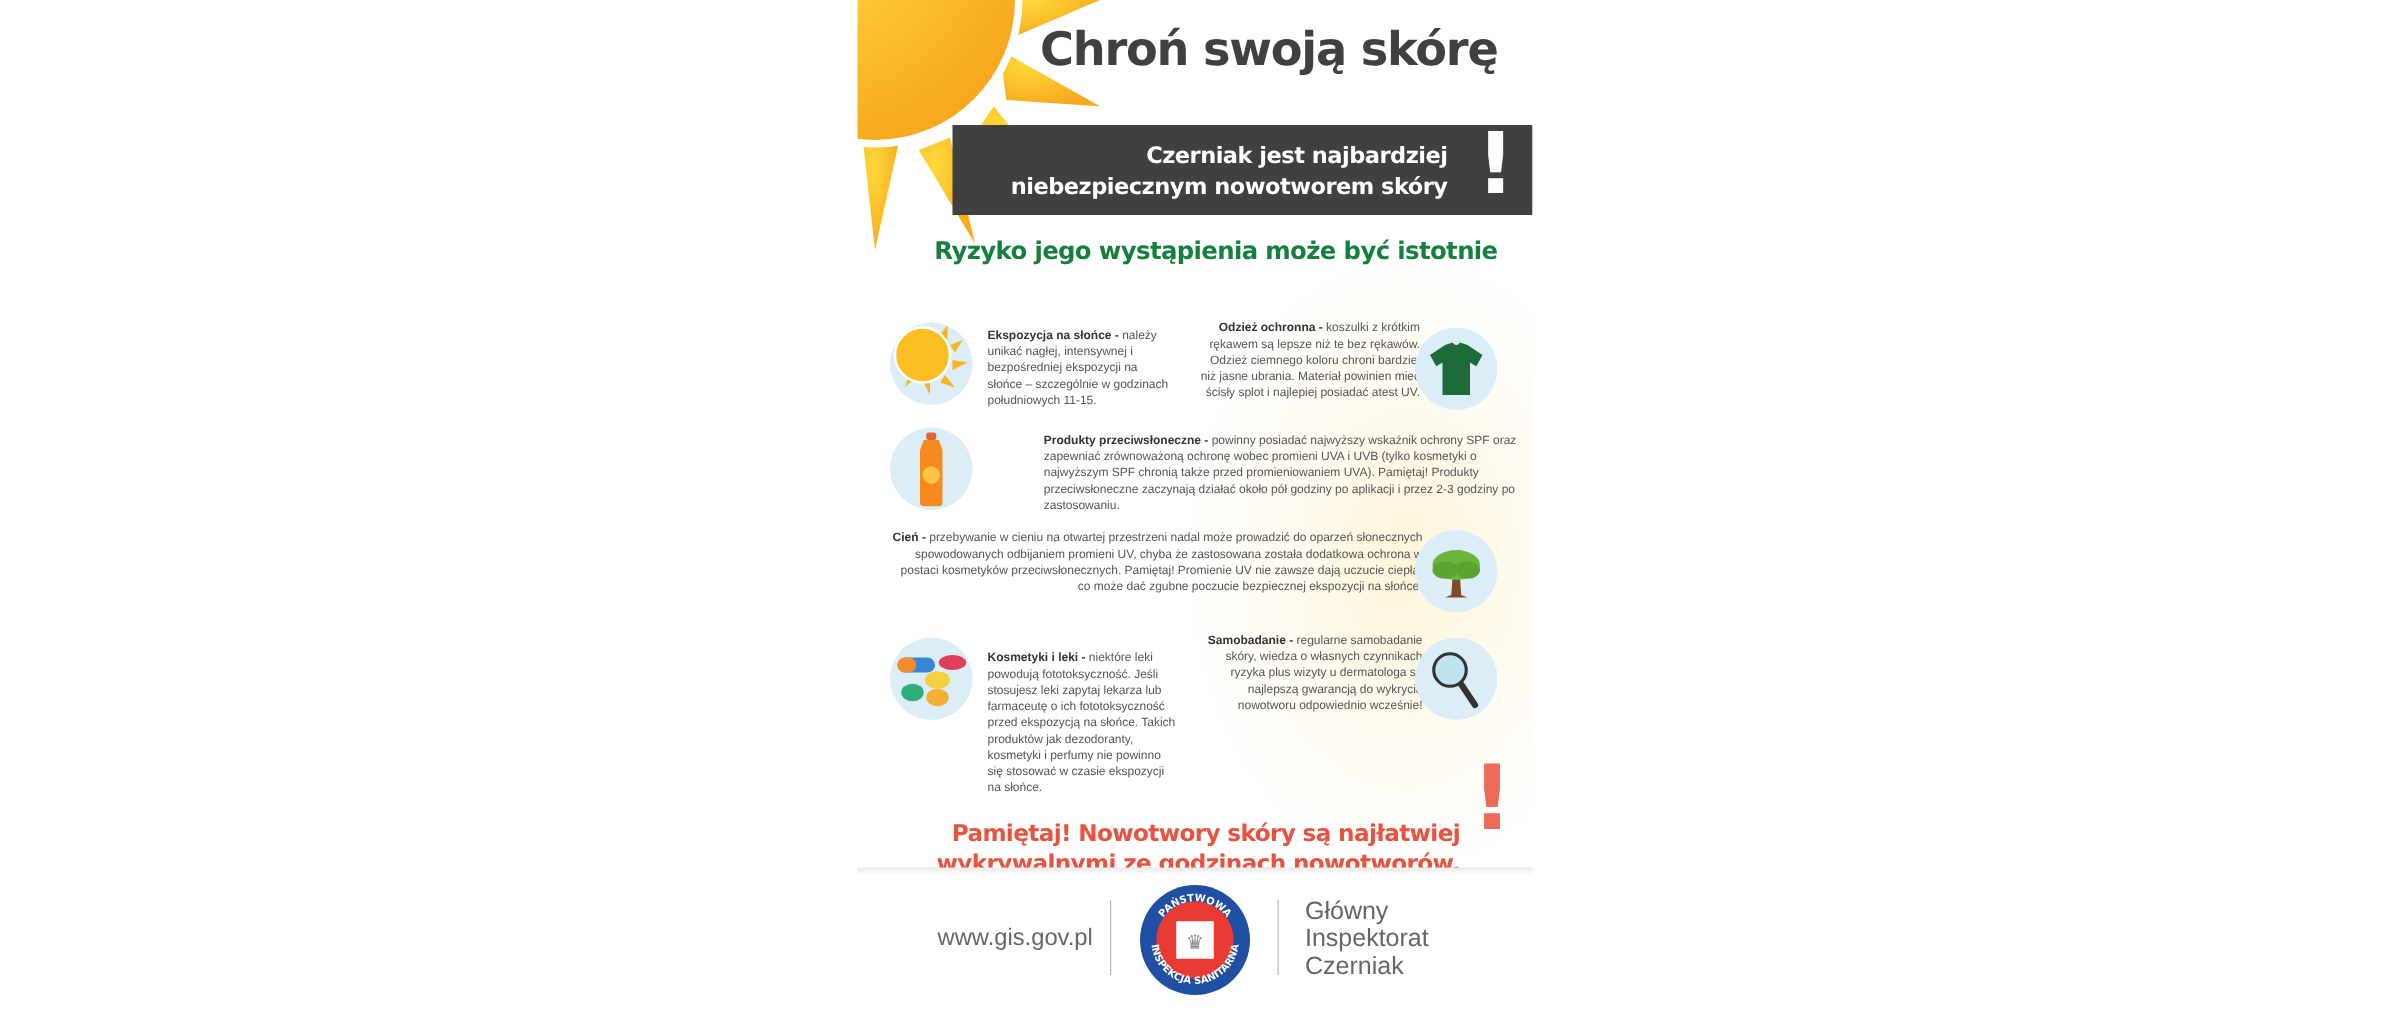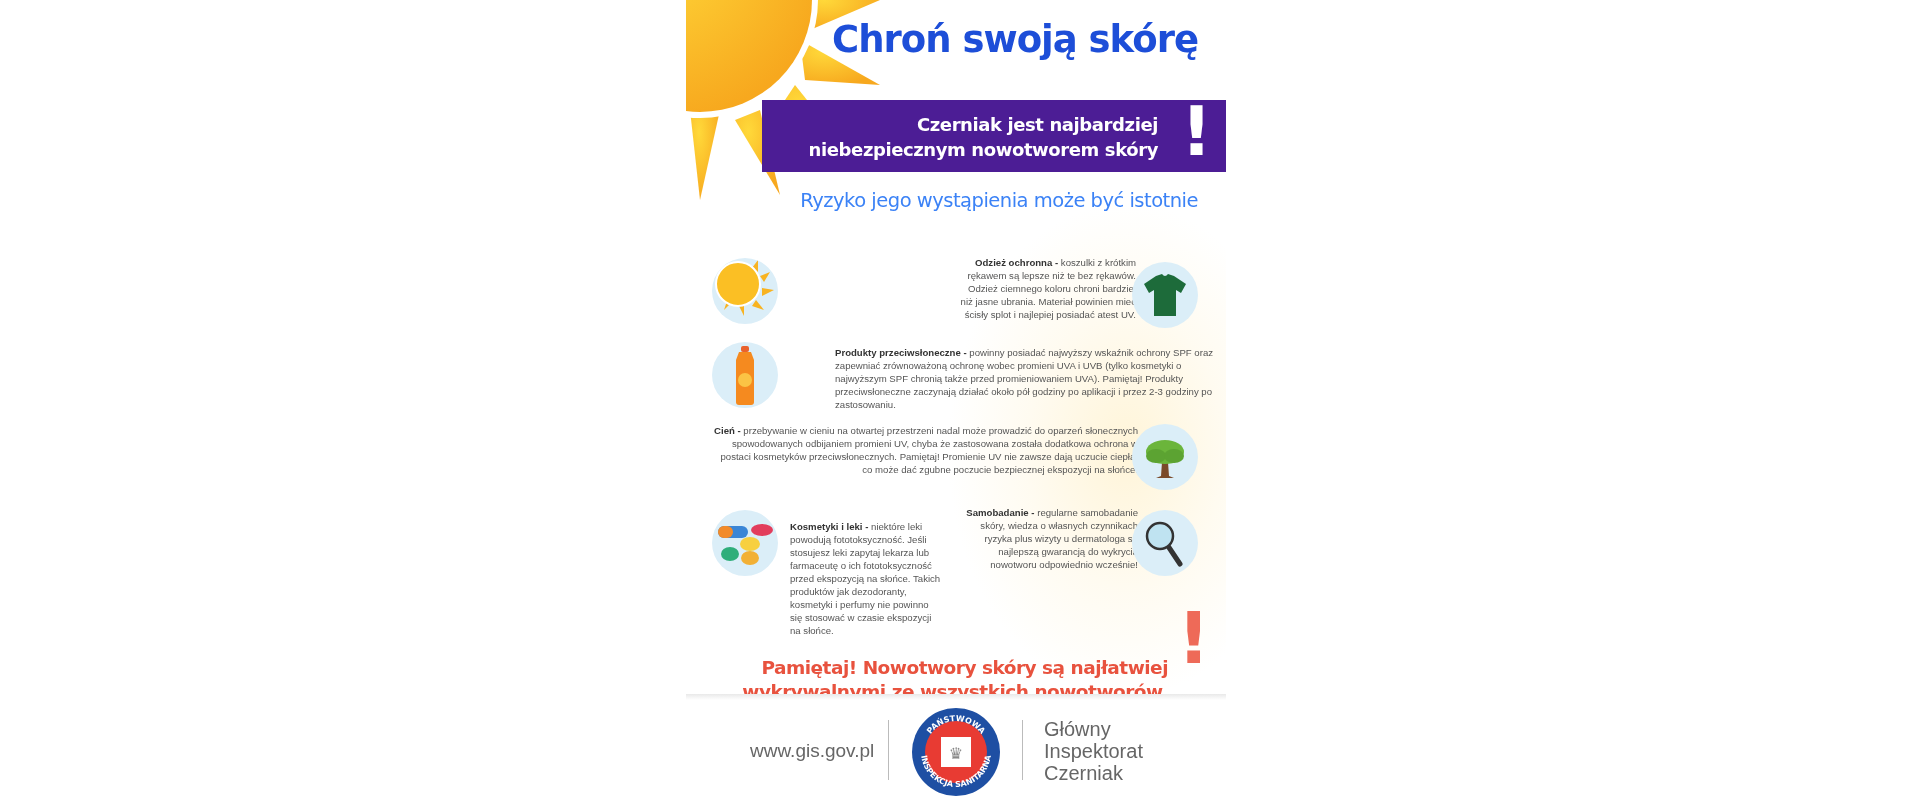--- a/index.html
+++ b/index.html
@@ -1,26 +1,26 @@
 <!DOCTYPE html>
 <html><head>
 <meta charset="utf-8">
 <style>
   html,body{margin:0;padding:0;background:#fff;}
   body{width:1920px;height:810px;position:relative;overflow:hidden;font-family:"Liberation Sans",sans-serif;}
   .poster{position:absolute;left:686px;top:0;width:540px;height:700px;background:#fff;overflow:hidden;}
   .bgglow{position:absolute;left:260px;top:200px;width:300px;height:500px;
     background:radial-gradient(ellipse at 60% 50%, rgba(255,232,170,0.45) 0%, rgba(255,240,200,0.25) 40%, rgba(255,255,255,0) 70%);}
   .sun{position:absolute;left:-6px;top:-30px;}
-  .title{position:absolute;right:28px;top:18px;font-family:"DejaVu Sans",sans-serif;font-weight:bold;font-size:37px;color:#1d4ed8;letter-spacing:-1px;text-align:center;}
-  .banner{position:absolute;left:76px;top:100px;width:464px;height:72px;background:#4c1d95;}
+  .title{position:absolute;right:28px;top:18px;font-family:"DejaVu Sans",sans-serif;font-weight:bold;font-size:37px;color:#404040;letter-spacing:-1px;text-align:center;}
+  .banner{position:absolute;left:76px;top:100px;width:464px;height:72px;background:#404040;}
   .banner-text{position:absolute;right:68px;top:12px;text-align:right;color:#fff;font-family:"DejaVu Sans",sans-serif;font-weight:bold;font-size:18px;line-height:25px;letter-spacing:-0.4px;}
   .excl{position:absolute;font-family:"DejaVu Sans",sans-serif;font-weight:bold;}
   .excl-banner{right:14px;top:-4px;font-size:68px;color:#fff;line-height:72px;}
-  .subtitle{position:absolute;right:28px;top:188px;text-align:left;color:#3b82f6;font-family:"DejaVu Sans",sans-serif;font-weight:normal;font-size:19.5px;line-height:26px;letter-spacing:-0.5px;}
+  .subtitle{position:absolute;right:28px;top:188px;text-align:left;color:#15803d;font-family:"DejaVu Sans",sans-serif;font-weight:bold;font-size:19.5px;line-height:26px;letter-spacing:-0.5px;}
   .icon-circle{position:absolute;width:66px;height:66px;border-radius:50%;background:#dbeef8;display:flex;align-items:center;justify-content:center;overflow:hidden;}
   .txt{position:absolute;font-size:9.6px;line-height:13px;color:#555;}
   .txt b{color:#333;}
   .r{text-align:right;}
   .closing{position:absolute;right:58px;top:608px;text-align:right;color:#e8523e;font-family:"DejaVu Sans",sans-serif;font-weight:bold;font-size:18.5px;line-height:23.5px;letter-spacing:-0.5px;margin-top:48px;}
   .excl-closing{right:16px;top:598px;font-size:72px;color:#ee6a58;line-height:80px;}
   .footer-shadow{position:absolute;left:686px;top:694px;width:540px;height:6px;background:linear-gradient(#e9e9e9,#fff);}
   .url{position:absolute;left:750px;top:740px;font-size:19px;color:#666;}
   .divider{position:absolute;width:1px;height:60px;background:#bbb;top:720px;}
   .logo{position:absolute;left:911px;top:707px;}
@@ -70,20 +70,23 @@
         <polygon points="40,10 46,2 46,14"></polygon>
           <polygon points="48,18 58,14 52,24"></polygon>
         <polygon points="50,30 62,32 50,38"></polygon>
           <polygon points="44,42 52,52 40,48"></polygon>
         <polygon points="32,46 32,58 26,46"></polygon>
           <polygon points="20,44 12,52 16,40"></polygon>
       </g>
       <circle cx="26" cy="26" r="22" fill="#fbbf24" stroke="#fff" stroke-width="2"></circle>
     </svg>
   </div>
+  <div class="txt" style="left:104px;top:262px;width:150px;">
+    <b>Ekspozycja na słońce -</b><span> należy unikać nagłej, intensywnej i bezpośredniej ekspozycji na słońce – szczególnie w godzinach południowych 11-15.</span>
+  </div>
 
   <div class="txt r" style="left:270px;top:256px;width:180px;">
     <b>Odzież ochronna  -</b><span> koszulki z krótkim rękawem są lepsze niż te bez rękawów. Odzież ciemnego koloru chroni bardziej niż jasne ubrania. Materiał powinien mieć ścisły splot i najlepiej posiadać atest UV.</span>
   </div>
   <div class="icon-circle" style="left:446px;top:262px;">
     <svg width="50" height="50" viewBox="0 0 50 50">
       <path d="M16 6 L22 4 Q25 8 28 4 L34 6 L46 14 L41 23 L36 20 L36 46 L14 46 L14 20 L9 23 L4 14 Z" fill="#1d6b3a"></path>
     </svg>
   </div>
 
@@ -129,21 +132,21 @@
   </div>
   <div class="icon-circle" style="left:446px;top:510px;">
     <svg width="50" height="50" viewBox="0 0 50 50">
       <line x1="28" y1="28" x2="40" y2="46" stroke="#333" stroke-width="5" stroke-linecap="round"></line>
       <circle cx="20" cy="18" r="13" fill="#bfe3f1" stroke="#333" stroke-width="2.5"></circle>
     </svg>
   </div>
 
   <div class="closing">
     <div>Pamiętaj! Nowotwory skóry są najłatwiej</div>
-    <div>wykrywalnymi ze wszystkich nowotworów,</div>
+    <div>wykrywalnymi ze godzinach nowotworów,</div>
     <div>ponieważ można je zaobserwować gołym okiem.</div>
   </div>
   <div class="excl excl-closing">!</div>
 </div>
 
 <div class="footer-shadow"></div>
 
 <div class="url">www.gis.gov.pl</div>
 <div class="divider" style="left:888px;"></div>
 

